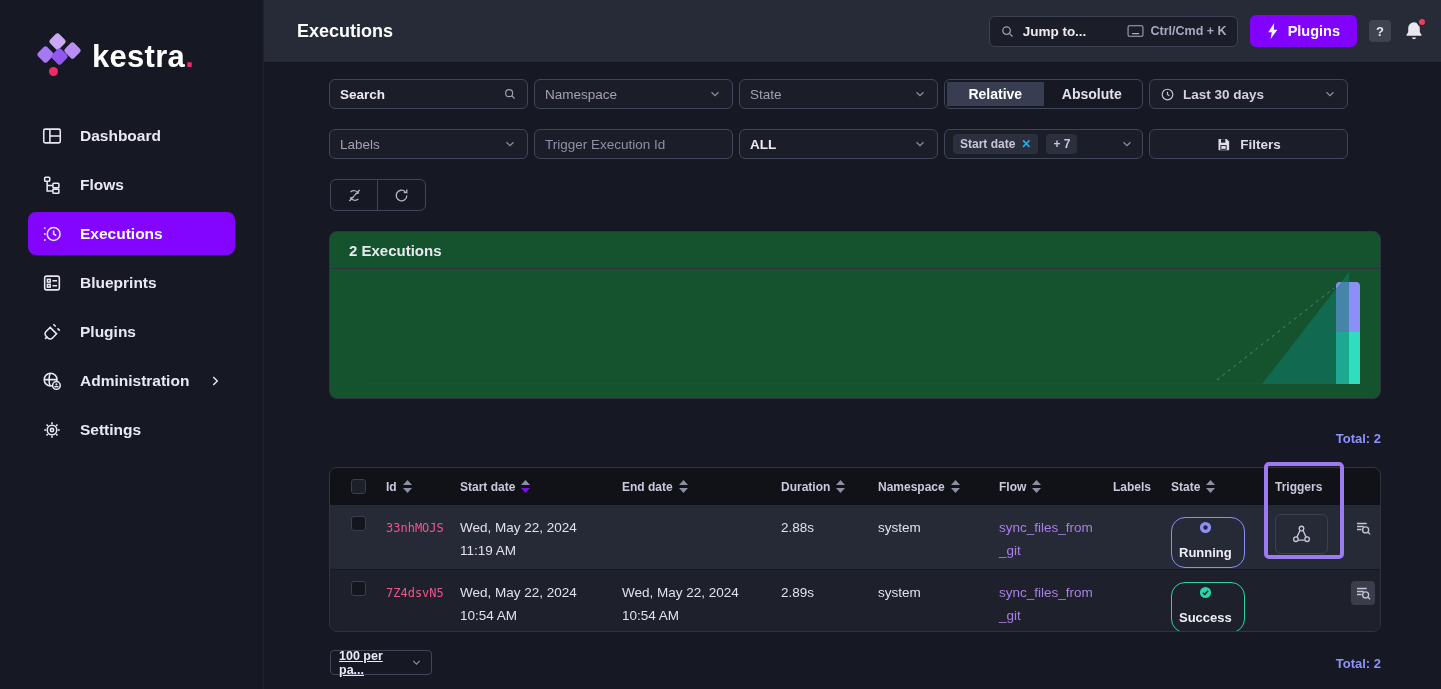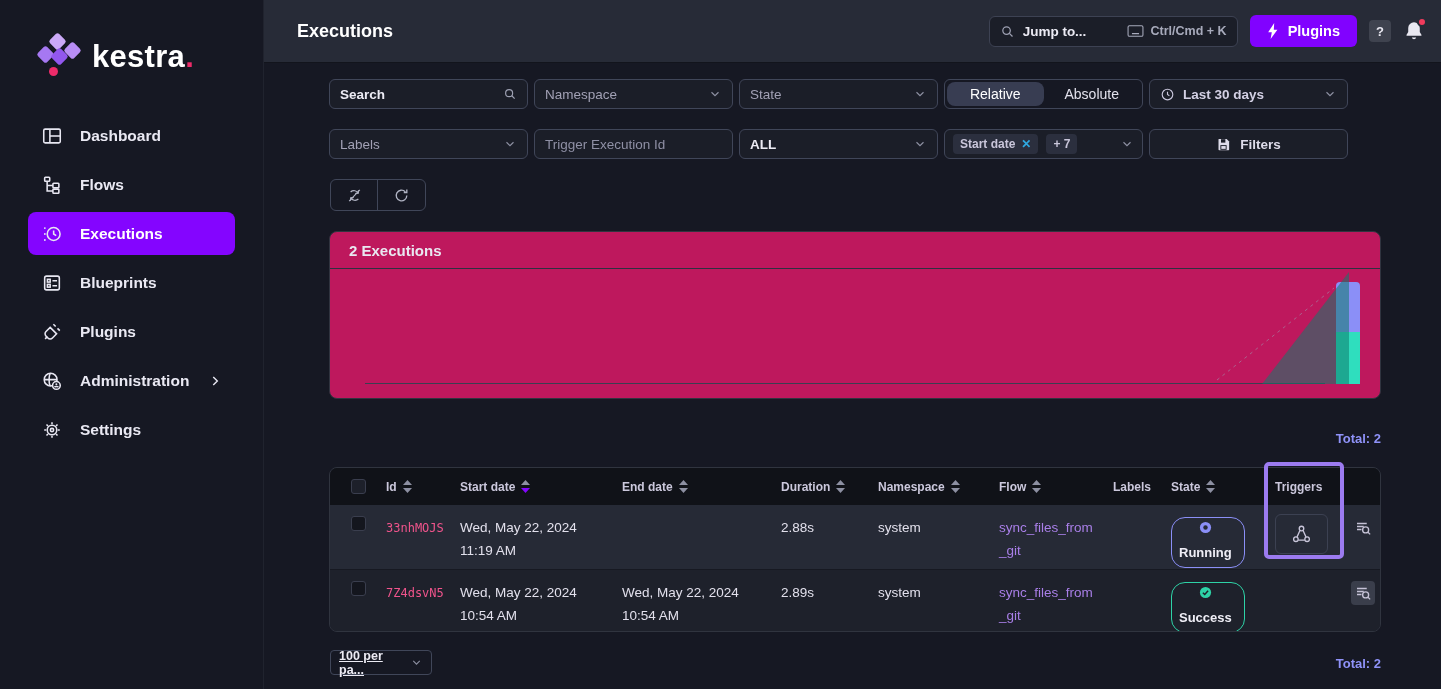--- a/index.html
+++ b/index.html
@@ -48,32 +48,32 @@
   .content { position:absolute; left:264px; top:63px; width:1177px; height:626px; background:#161823; }
   .field { position:absolute; width:199px; height:30px; background:#1B1E28; border:1px solid #404659; border-radius:6px; display:flex; align-items:center; gap:8px; padding:0 10px; font-size:13.5px; }
   .field input { background:transparent; border:none; outline:none; flex:1; min-width:0; font-size:13.5px; font-family:"Liberation Sans",sans-serif; color:#ECEBF4; }
   .ph-bright::placeholder { color:#ECEBF4; opacity:1; font-weight:600; }
   .ph-dim::placeholder { color:#8F90A5; opacity:1; font-weight:400; }
   .f-label { color:#A2A1B5; }
   .f-strong { color:#ECEBF4; font-weight:700; }
   .f-range { color:#D3D0E4; font-weight:600; }
   .chev { margin-left:auto; color:#8D90A2; flex:0 0 auto; }
   .toggle { position:absolute; width:199px; height:30px; border:1px solid #404659; border-radius:6px; display:flex; padding:2px; }
-  .seg { flex:1; display:flex; align-items:center; justify-content:center; border-radius:8px; font-size:14px; font-weight:400; color:#E2E1EC; cursor:pointer; }
+  .seg { flex:1; display:flex; align-items:center; justify-content:center; border-radius:0; font-size:14px; font-weight:700; color:#E2E1EC; cursor:pointer; }
   .seg.on { background:#383D52; color:#FFFFFF; }
   .chip { background:#2B2F3E; border-radius:4px; padding:3px 7px; font-size:12px; font-weight:600; color:#C9C6DA; display:flex; align-items:center; gap:6px; white-space:nowrap; }
   .chip .x { color:#2FA8E0; }
   .filters-btn { justify-content:center; gap:9px; color:#DEDCEA; font-weight:600; cursor:pointer; }
 
   .mini-group { position:absolute; top:116px; left:66px; display:flex; border:1px solid #404659; border-radius:6px; overflow:hidden; }
   .mini-btn { width:47px; height:30px; display:flex; align-items:center; justify-content:center; color:#B0B3C3; background:transparent; border:none; cursor:pointer; }
   .mini-btn:first-child { border-right:1px solid #404659; }
 
   
-  .exec-panel { position:absolute; left:65px; top:168px; width:1052px; height:168px; background:#be185d; border:1px solid #30343f; border-radius:8px; }
+  .exec-panel { position:absolute; left:65px; top:168px; width:1052px; height:168px; background:#14532d; border:1px solid #30343f; border-radius:8px; }
   .panel-head { height:37px; display:flex; align-items:center; padding:0 19px; font-size:15px; font-weight:700; color:#E9E8F1; border-bottom:1px solid #2E3240; }
   .panel-body { position:relative; height:129px; }
   .axis-line { position:absolute; left:35px; right:55px; bottom:14px; height:1px; background:#3A3F51; }
   .chart-svg { position:absolute; right:18px; bottom:12px; }
 
   .total-top { position:absolute; right:60px; top:368px; color:#8F92F8; font-size:13px; font-weight:600; }
   .total-bottom { position:absolute; right:60px; top:593px; color:#8F92F8; font-size:13px; font-weight:600; }
 
   
   .exec-table { position:absolute; left:65px; top:404px; width:1052px; border:1px solid #30343f; border-radius:8px; overflow:hidden; background:#1E212B; }

